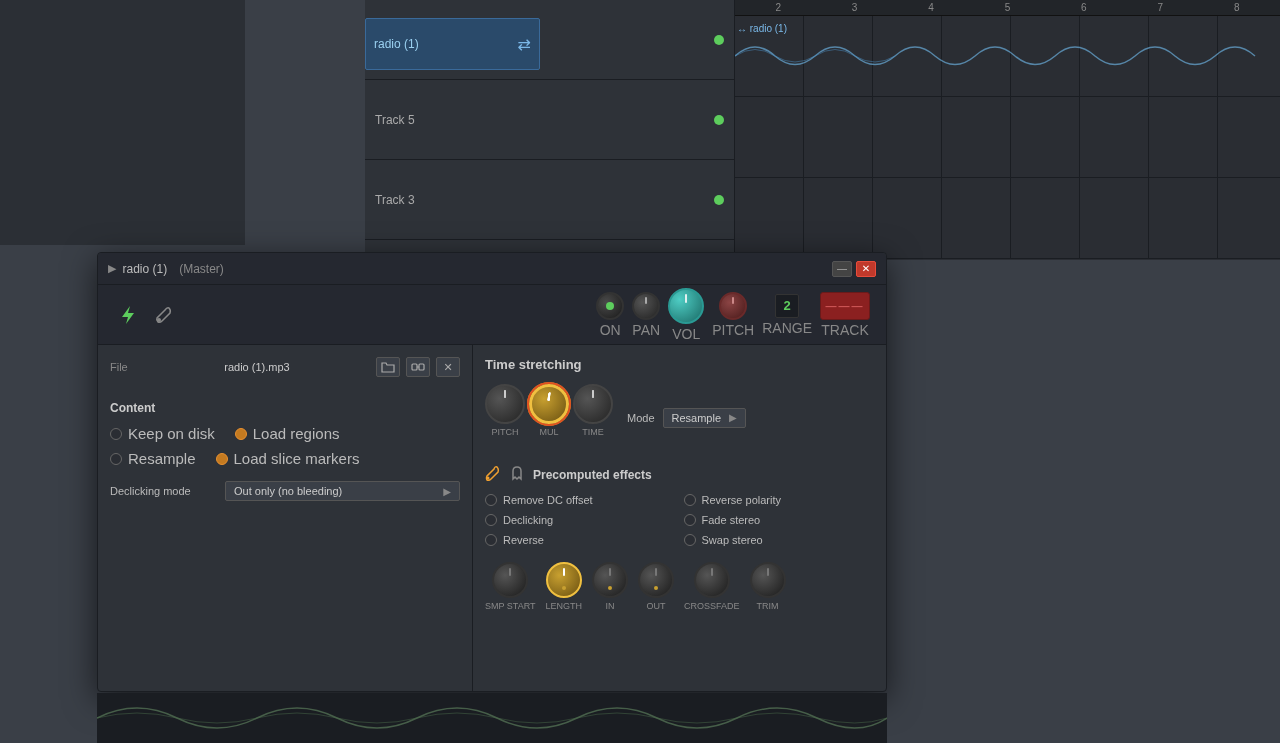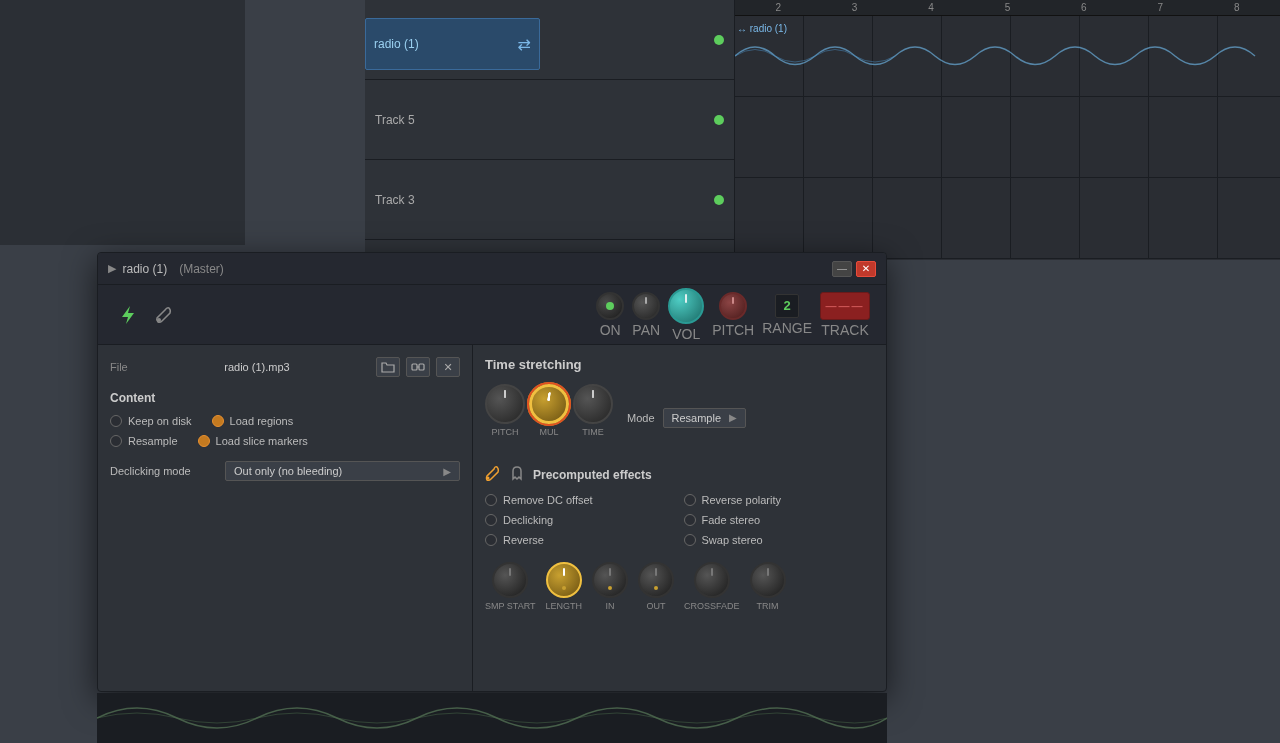--- a/index.html
+++ b/index.html
@@ -309,21 +309,21 @@
     .dialog-left {
       width: 375px;
       padding: 12px;
       border-right: 1px solid #1a1d22;
     }
 
     .file-row {
       display: flex;
       align-items: center;
       gap: 6px;
-      margin-bottom: 14px;
+      margin-bottom: 24px;
     }
 
     .file-label {
       color: #888;
       font-size: 11px;
       min-width: 28px;
     }
 
     .file-name {
       flex: 1;
@@ -384,21 +384,21 @@
       justify-content: center;
     }
 
     .radio-circle.active {
       background: #c47a20;
       border-color: #e89030;
     }
 
     .radio-text {
       color: #bbb;
-      font-size: 11px;
+      font-size: 15px;
     }
 
     .declick-row {
       display: flex;
       align-items: center;
       gap: 10px;
     }
 
     .declick-label {
       color: #bbb;

